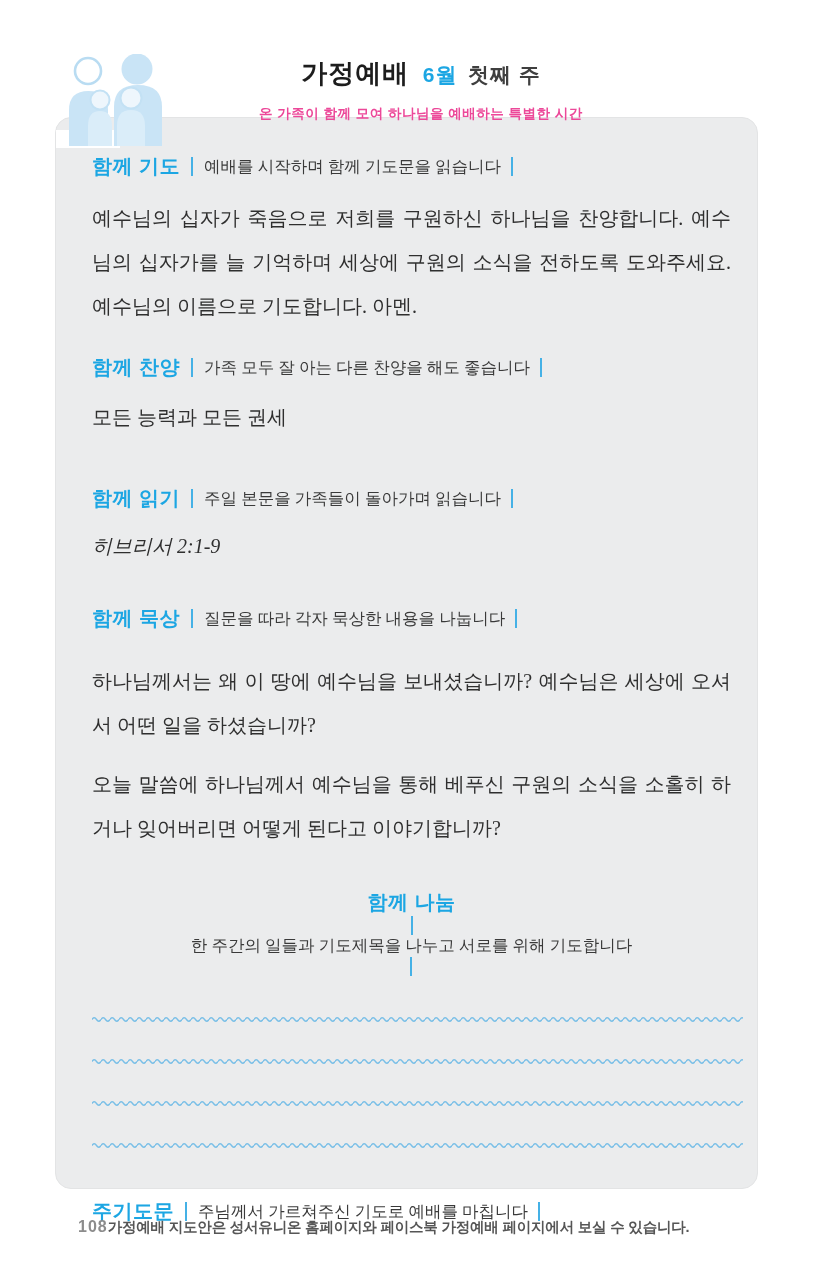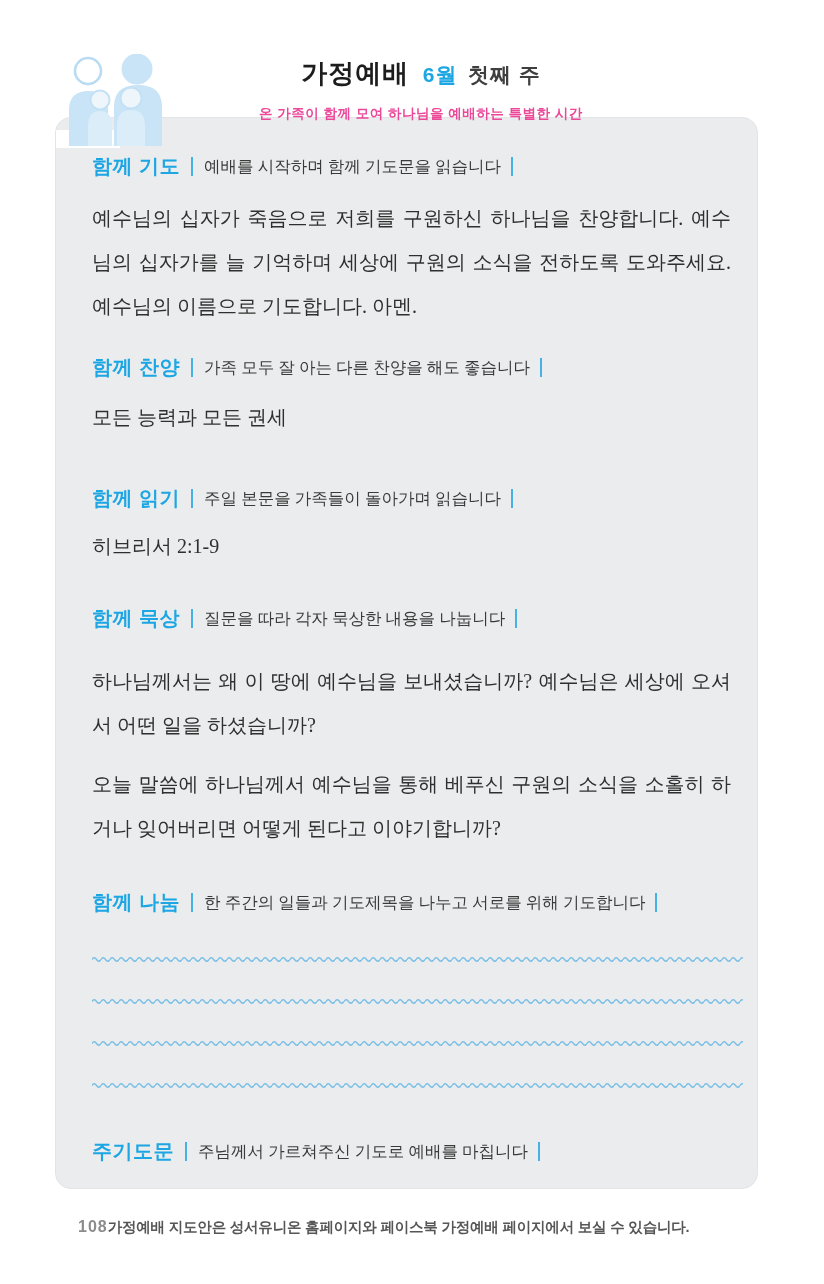--- a/index.html
+++ b/index.html
@@ -38,22 +38,22 @@
   .sec-label{font-size:20px;font-weight:800;color:var(--accent);letter-spacing:0.5px;}
   .bar{display:inline-block;width:2px;height:19px;background:var(--bar);margin:0 11px;}
   .bar.end{margin-left:10px;}
   .sec-desc{font-family:"Liberation Serif", serif;font-size:16.5px;font-weight:500;color:#3a3a3a;}
   
   .body-text{
     font-family:"Liberation Serif", serif;font-size:20px;color:var(--body-ink);
     line-height:44px;text-align:justify;
   }
   .mt16{margin-top:16px;} .mt26{margin-top:26px;} .mt14{margin-top:14px;}
-  .mt46{margin-top:46px;} .mt12{margin-top:12px;} .mt37{margin-top:37px;}
-  .mt15{margin-top:15px;} .mt27{margin-top:27px;} .mt39{margin-top:39px;}
+  .mt46{margin-top:46px;} .mt12{margin-top:12px;font-style:italic;} .mt37{margin-top:37px;}
+  .mt15{margin-top:15px;} .mt27{margin-top:27px;} .mt39{margin-top:39px;flex-direction:column;}
   .mt28{margin-top:28px;}
   
   .waves{margin-top:26px;height:168px;}
   .wave-row{height:42px;position:relative;}
   .wave-row svg{position:absolute;left:0;top:13px;display:block;}
   
   .page-footer{position:absolute;left:47px;top:1218px;width:740px;display:flex;align-items:baseline;z-index:3;}
   .page-num{font-size:16px;color:#8c8c8c;font-weight:700;letter-spacing:1px;margin-left:31px;}
   .footer-text{font-size:14.5px;font-weight:700;color:#565656;letter-spacing:-0.2px;}
 </style>

